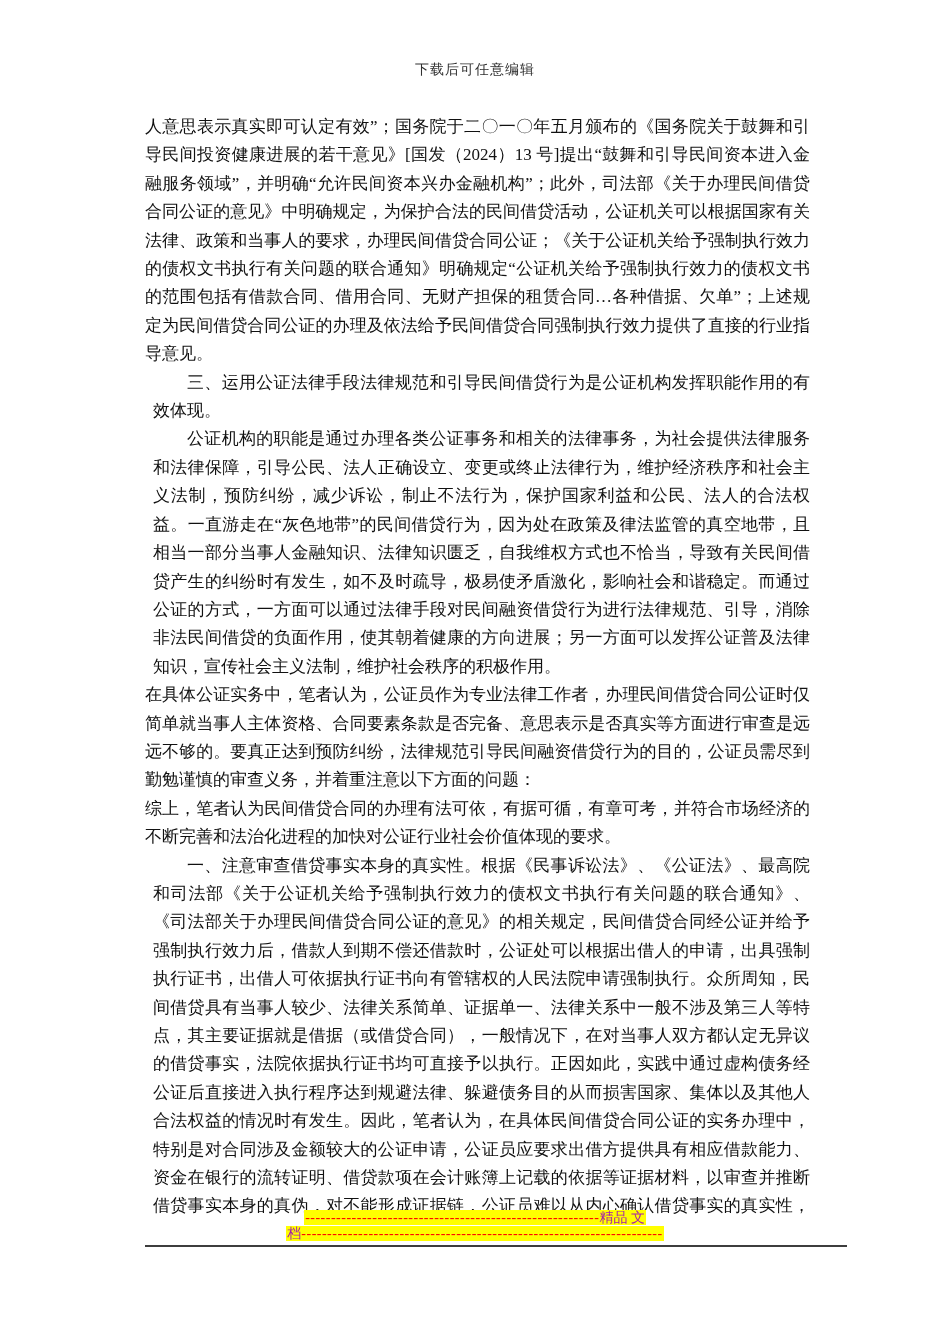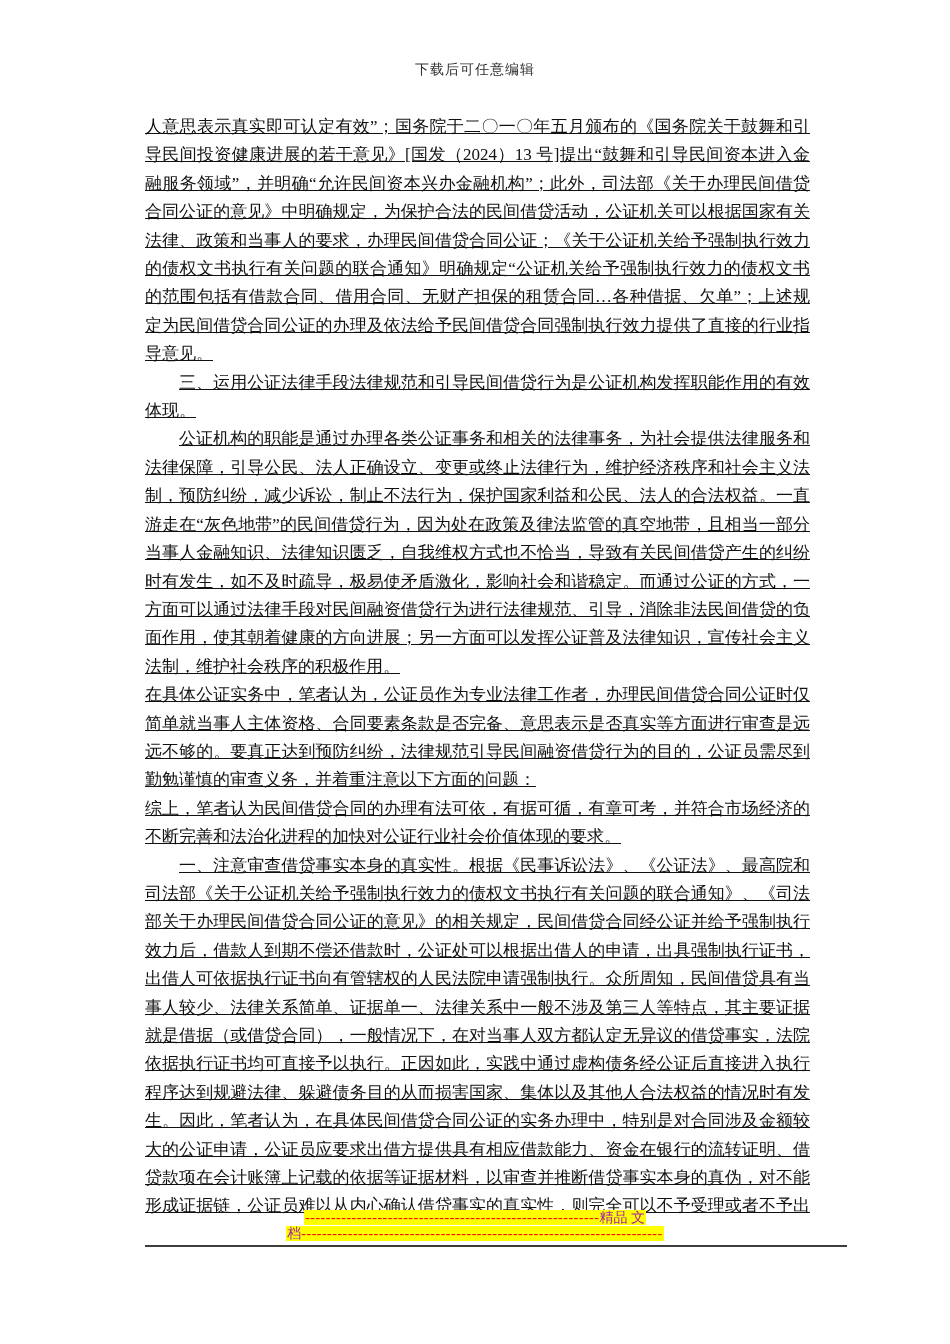--- a/index.html
+++ b/index.html
@@ -29,28 +29,28 @@
     position: absolute;
     top: 113px;
     left: 145px;
     width: 665px;
     height: 1108px;
     overflow: hidden;
     font-size: 17px;
     line-height: 28.4px;
     color: #111111;
     text-align: justify;
-    text-decoration: underline;
   }
   .body-text p {
     margin: 0;
     padding: 0;
   }
   .body-text p.indent {
     text-indent: 2em;
+    margin-left: 8px;
   }
   .footer-band {
     position: absolute;
     top: 1210px;
     left: 0;
     width: 950px;
     text-align: center;
     font-size: 14px;
     line-height: 16px;
   }

